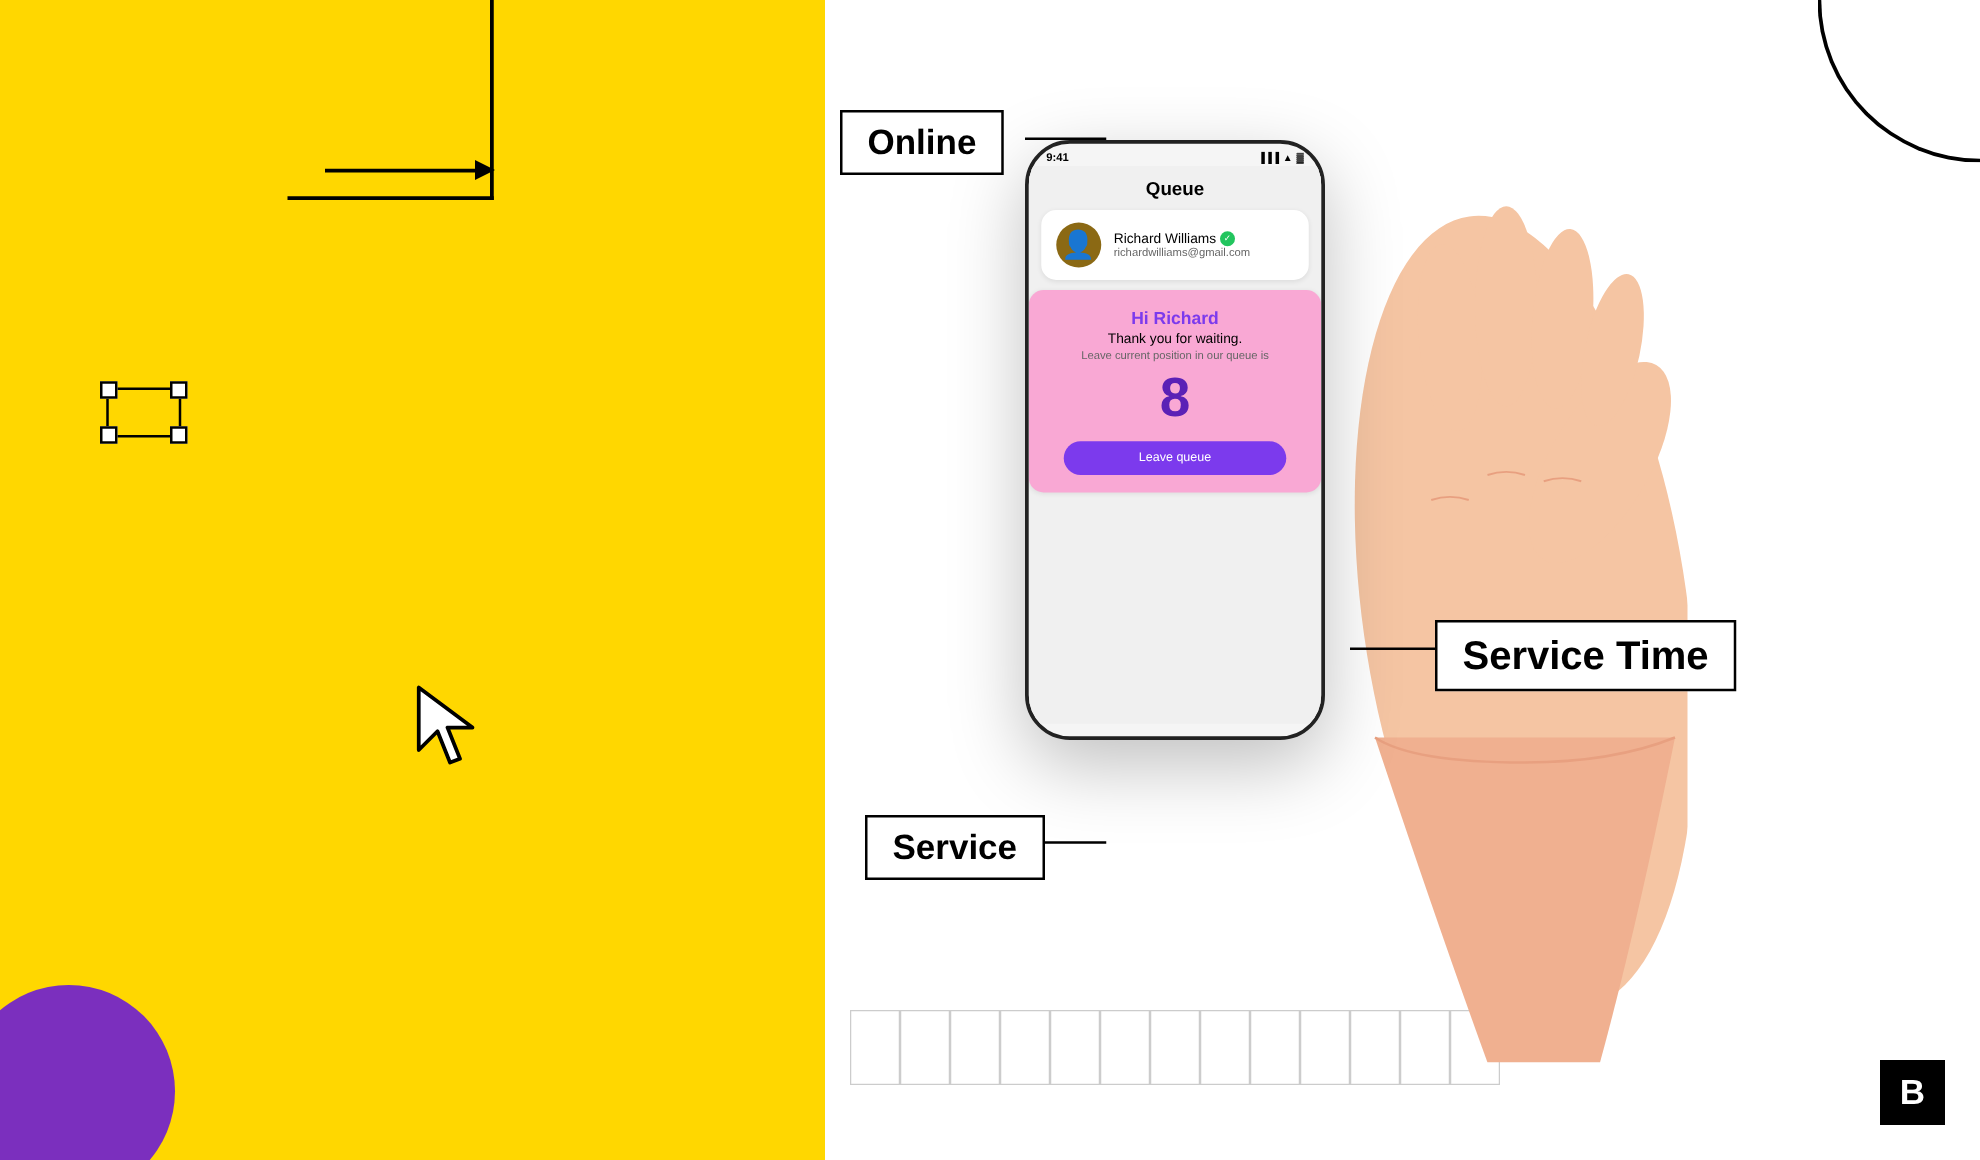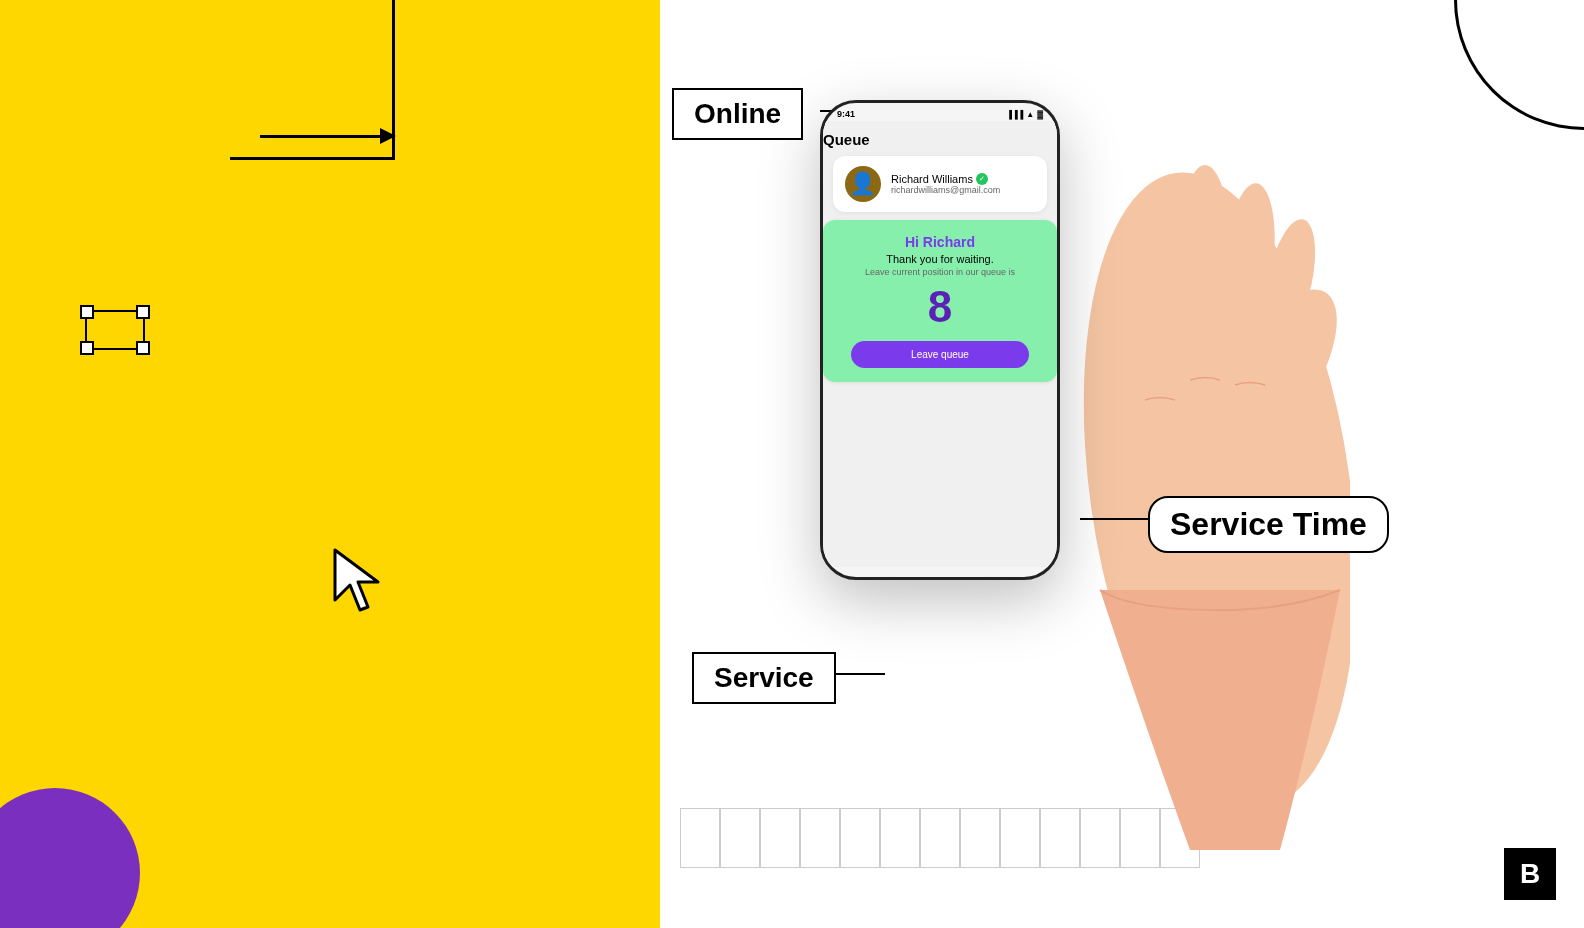--- a/index.html
+++ b/index.html
@@ -138,21 +138,21 @@
     }
     .grid-cell {
       width: 40px;
       height: 60px;
       border: 1.5px solid #ccc;
     }
 
     
     .phone-container {
       position: absolute;
-      top: 100px;
+      top: 112px;
       left: 820px;
       width: 240px;
       height: 480px;
       z-index: 10;
     }
     .phone-frame {
       width: 240px;
       height: 480px;
       background: #f5f5f5;
       border-radius: 36px;
@@ -176,20 +176,21 @@
       gap: 3px;
       font-size: 8px;
     }
     .phone-screen {
       background: #f0f0f0;
       height: calc(100% - 28px);
       padding: 0;
       overflow: hidden;
     }
     .phone-header {
+      text-align: center;
       font-size: 15px;
       font-weight: 700;
       color: #000;
       padding: 10px 0 8px;
       background: #f0f0f0;
     }
     .queue-card {
       background: #fff;
       margin: 0 10px 8px;
       border-radius: 12px;
@@ -226,21 +227,21 @@
       border-radius: 50%;
       display: inline-flex;
       align-items: center;
       justify-content: center;
       font-size: 7px;
       color: #fff;
     }
     .user-email { font-size: 9px; color: #666; }
 
     .queue-info-card {
-      background: #86efac;
+      background: #f9a8d4;
       margin: 0 0;
       border-radius: 12px;
       padding: 14px 28px;
       text-align: center;
       box-shadow: 0 1px 4px rgba(0,0,0,0.08);
     }
     .hi-text {
       font-size: 14px;
       font-weight: 700;
       color: #7c3aed;
@@ -292,21 +293,20 @@
       top: 88px;
       left: 672px;
     }
     .offline-label {
       top: 652px;
       left: 692px;
     }
     .service-time-label {
       top: 496px;
       left: 1148px;
-      border-radius: 20px;
     }
     .service-time-label span {
       font-size: 32px;
     }
 
     
     .connector-line {
       position: absolute;
       background: #000;
       z-index: 14;

